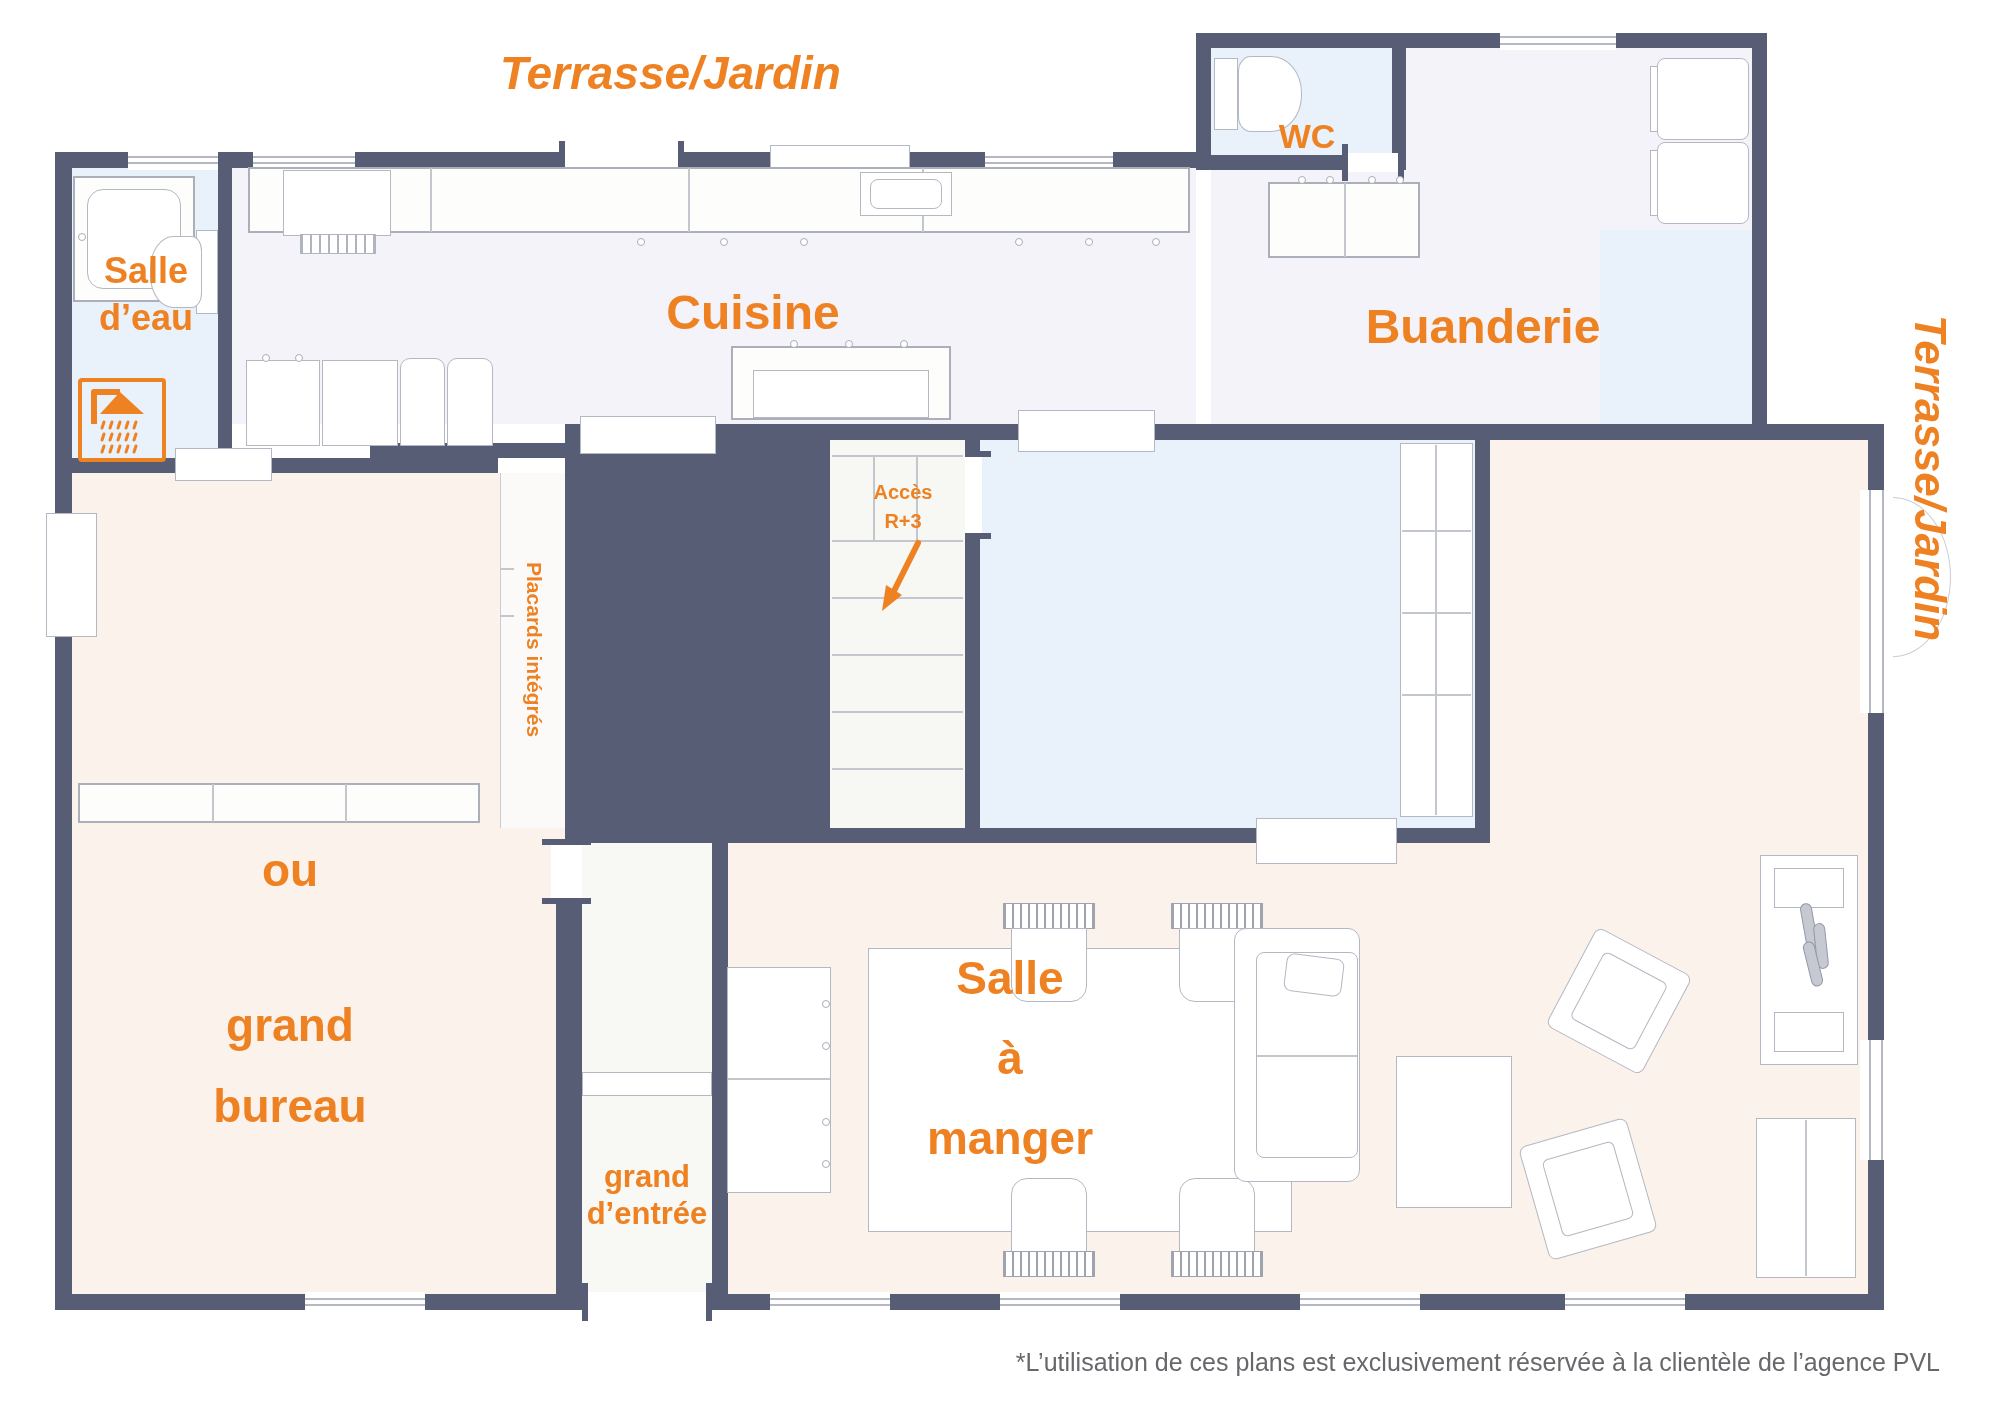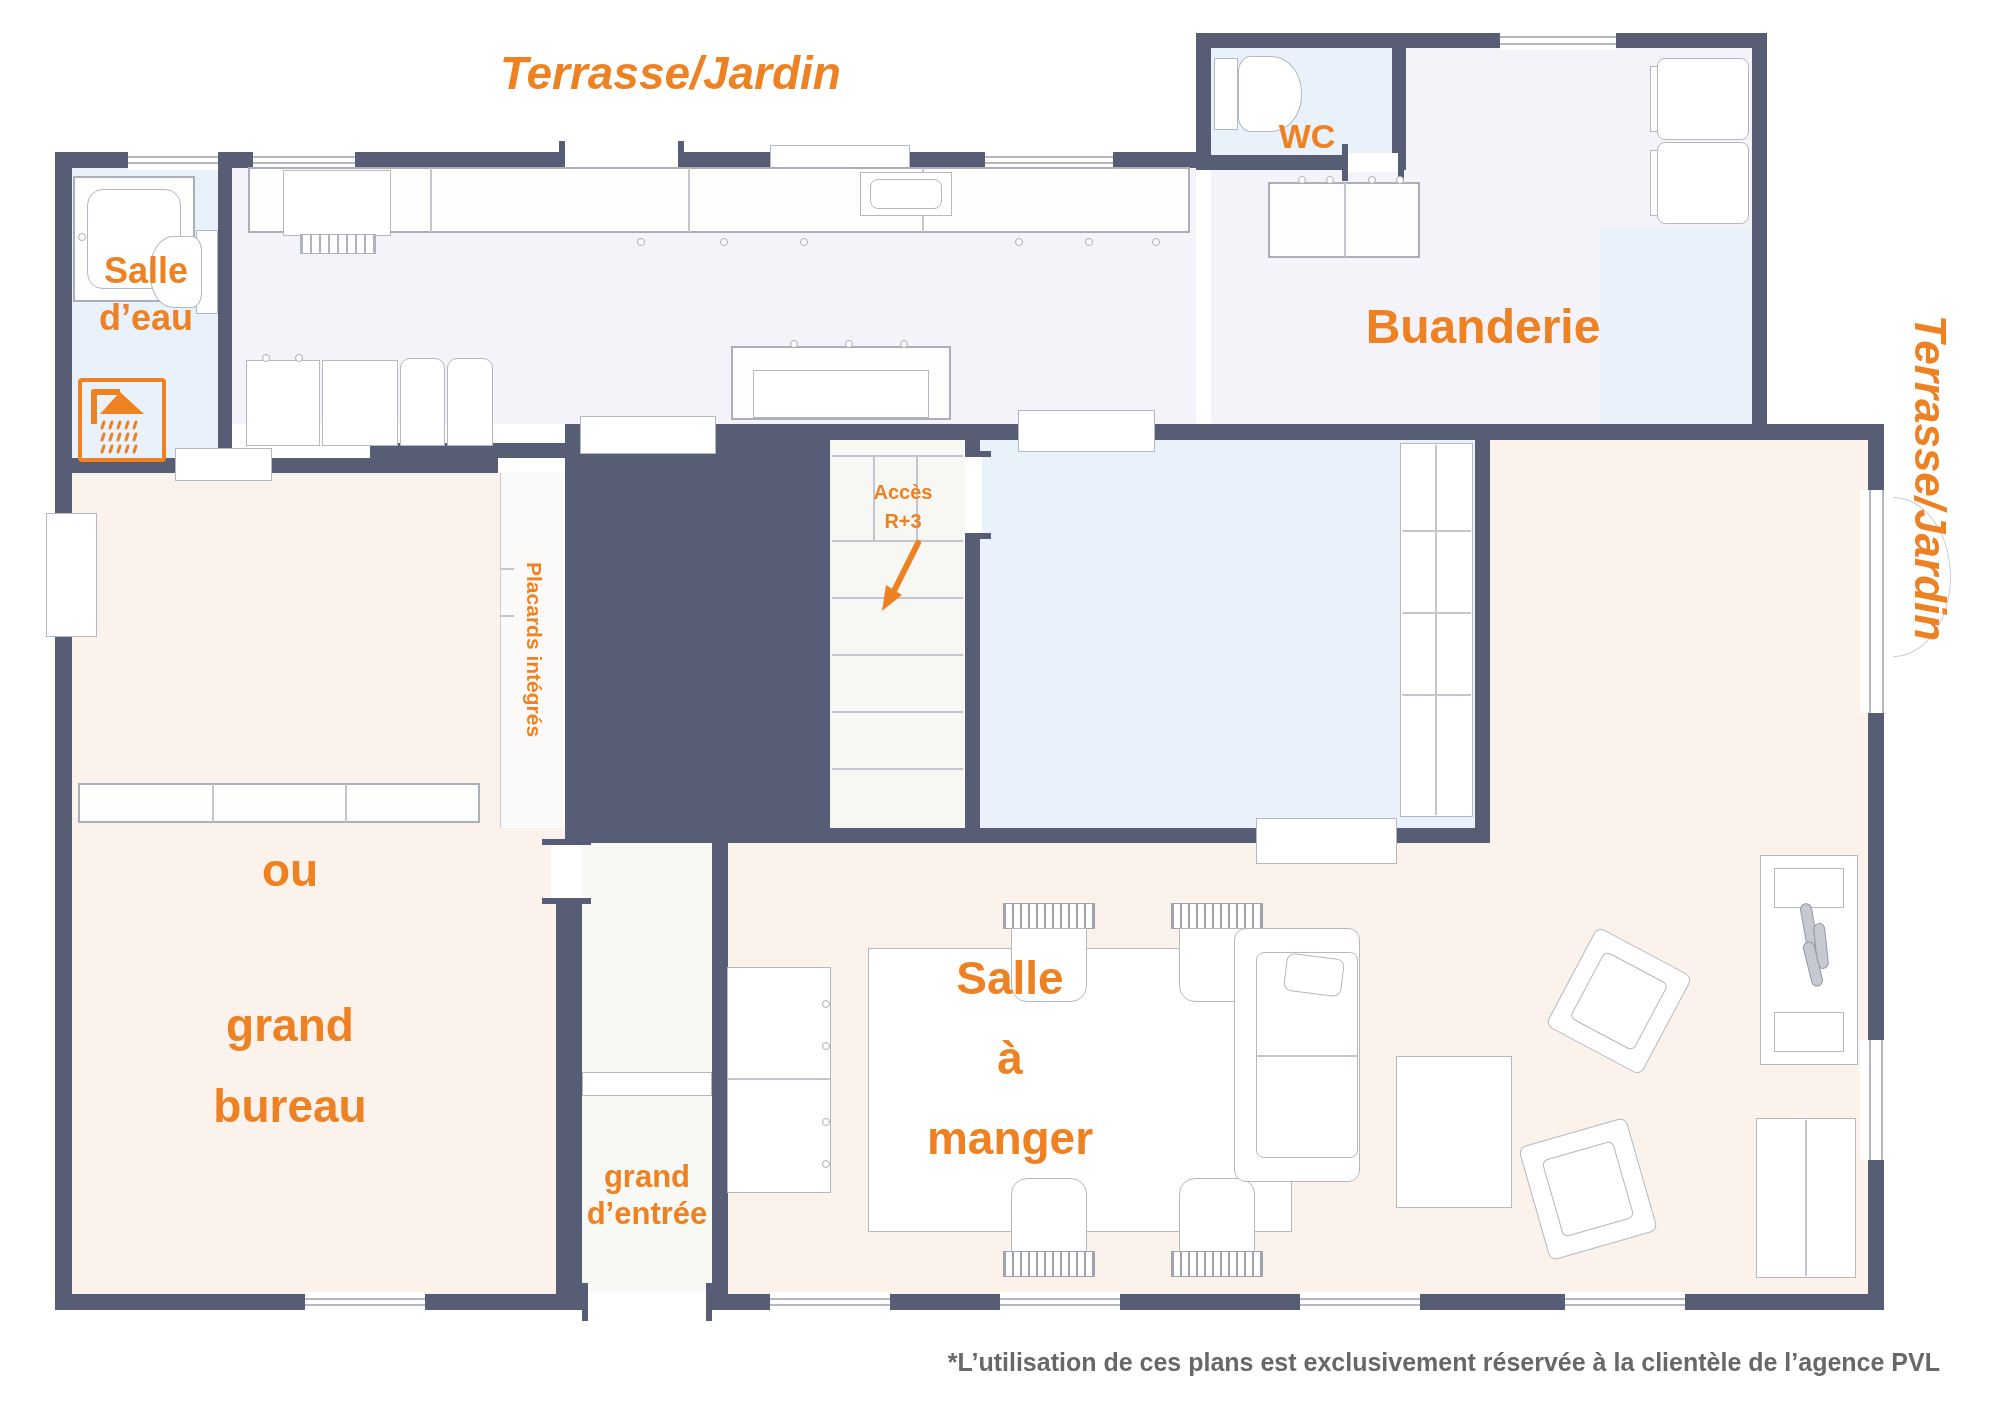--- a/index.html
+++ b/index.html
@@ -226,30 +226,31 @@
   <div class="abs f2" style="left:1774px;top:868px;width:70px;height:40px;"></div>
   <div class="abs f2" style="left:1774px;top:1012px;width:70px;height:40px;"></div>
   <div class="abs log" style="left:1786px;top:920px;width:46px;height:12px;transform:rotate(80deg);"></div>
   <div class="abs log" style="left:1798px;top:940px;width:46px;height:12px;transform:rotate(84deg);"></div>
   <div class="abs log" style="left:1790px;top:958px;width:46px;height:12px;transform:rotate(76deg);"></div>
   <div class="abs f2" style="left:1756px;top:1118px;width:100px;height:160px;"></div>
   <div class="abs line" style="left:1805px;top:1120px;width:2px;height:156px;"></div>
 
   <div class="abs lab" style="left:66px;top:248px;width:160px;font-size:36px;line-height:1.3;">Salle
 d’eau</div>
+  <div class="abs lab" style="left:603px;top:276px;width:300px;font-size:48px;">Cuisine</div>
   <div class="abs lab" style="left:1247px;top:110px;width:120px;font-size:34px;">WC</div>
   <div class="abs lab" style="left:1333px;top:290px;width:300px;font-size:48px;">Buanderie</div>
   <div class="abs lab" style="left:140px;top:985px;width:300px;font-size:46px;line-height:1.75;">grand
 bureau</div>
   <div class="abs lab" style="left:190px;top:835px;width:200px;font-size:46px;">ou</div>
   <div class="abs lab vtext" style="left:516px;top:550px;width:34px;height:200px;font-size:21px;font-weight:600;">Placards intégrés</div>
   <div class="abs lab" style="left:853px;top:478px;width:100px;font-size:20px;line-height:1.45;">Accès
 R+3</div>
   <div class="abs lab" style="left:860px;top:938px;width:300px;font-size:46px;line-height:1.74;">Salle
 à
 manger</div>
   <div class="abs lab" style="left:580px;top:1158px;width:134px;font-size:31px;line-height:1.2;">grand
 d’entrée</div>
   <div class="abs lab" style="left:500px;top:38px;width:330px;font-size:46px;font-style:italic;font-weight:600;">Terrasse/Jardin</div>
   <div class="abs lab vtext" style="left:1904px;top:308px;width:60px;height:340px;font-size:44px;font-style:italic;font-weight:600;">Terrasse/Jardin</div>
-  <div class="abs" style="left:880px;top:1348px;width:1060px;font-size:25px;font-weight:700;color:#68686c;text-align:right;">*L’utilisation de ces plans est exclusivement réservée à la clientèle de l’agence PVL</div>
+  <div class="abs" style="left:880px;top:1348px;width:1060px;font-size:25px;font-weight:400;color:#68686c;text-align:right;">*L’utilisation de ces plans est exclusivement réservée à la clientèle de l’agence PVL</div>
 
 </div>
 
 </body></html>

